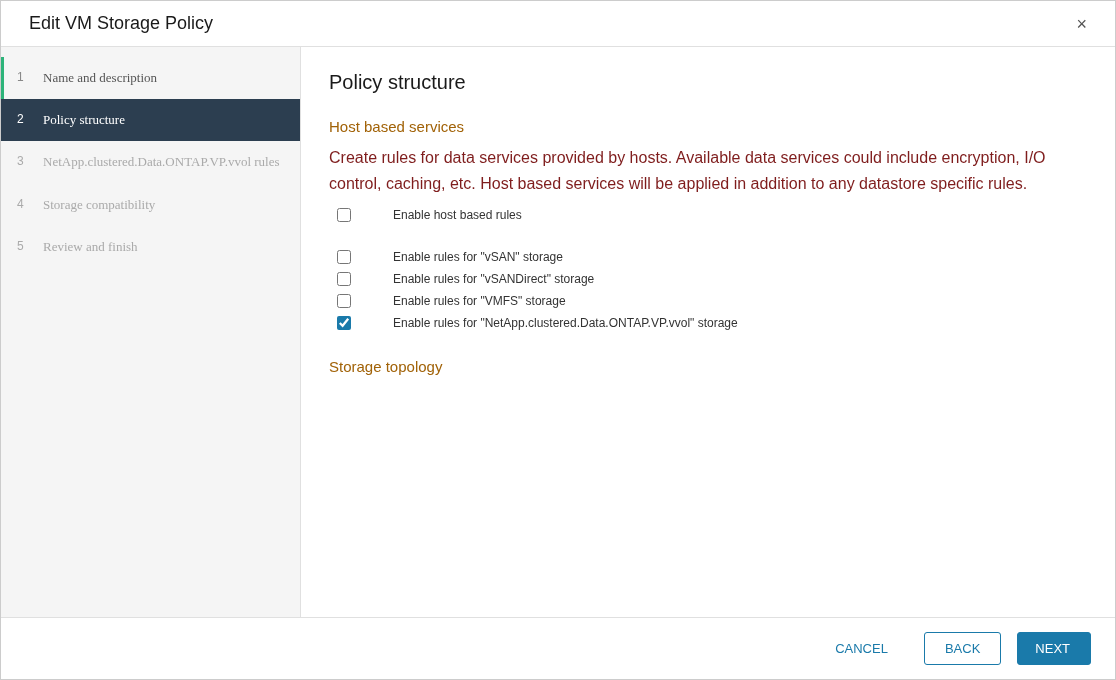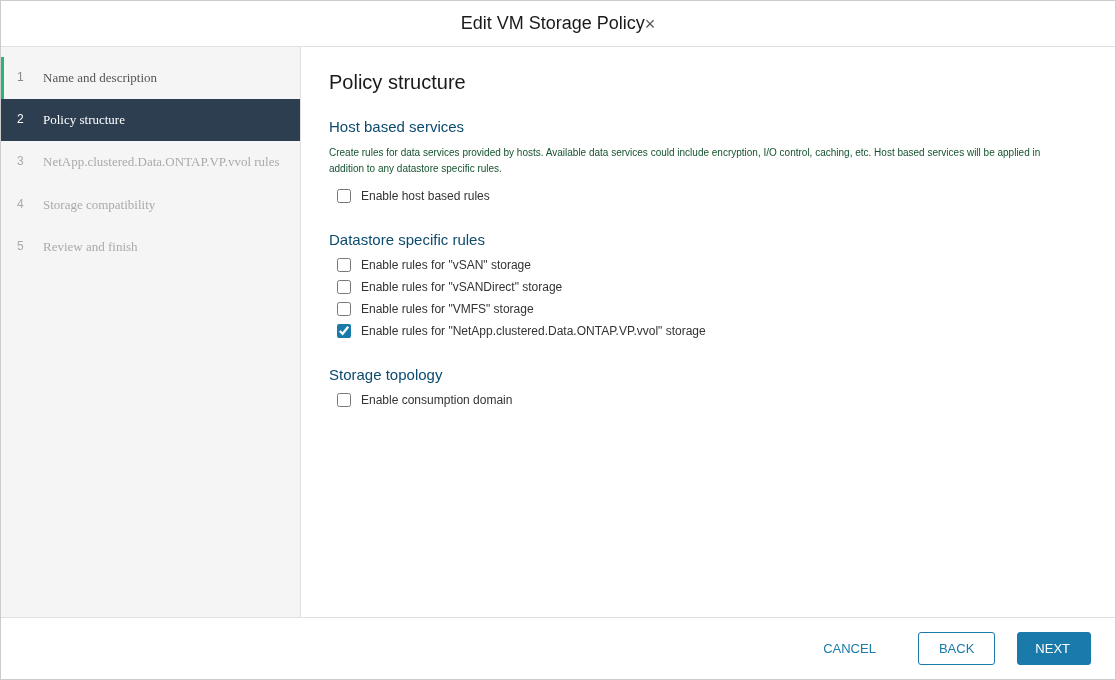--- a/index.html
+++ b/index.html
@@ -11,22 +11,22 @@
       display: flex;
       flex-direction: column;
       border: 1px solid #ccc;
       background: #fff;
       overflow: hidden;
     }
 
     .dialog-header {
       display: flex;
       align-items: center;
-      justify-content: center;
-      padding: 12px 17px;
+      justify-content: space-between;
+      padding: 12px 28px;
       border-bottom: 1px solid #e0e0e0;
     }
 
     .dialog-header h1 {
       font-size: 18px;
       font-weight: 400;
       color: #1a1a1a;
     }
 
     .close-btn {
@@ -122,27 +122,27 @@
       margin-bottom: 24px;
     }
 
     .section {
       margin-bottom: 28px;
     }
 
     .section-title {
       font-size: 15px;
       font-weight: 400;
-      color: #0c4a6e;
+      color: #a16207;
       margin-bottom: 10px;
     }
 
     .section-desc {
-      font-size: 10px;
-      color: #14532d;
+      font-size: 16px;
+      color: #7f1d1d;
       line-height: 1.6;
       margin-bottom: 12px;
       max-width: 740px;
     }
 
     .checkbox-row {
       display: flex;
       align-items: center;
       margin-bottom: 8px;
       padding-left: 8px;
@@ -152,30 +152,31 @@
       margin-right: 10px;
       width: 14px;
       height: 14px;
       cursor: pointer;
       accent-color: #1a7aaa;
     }
 
     .checkbox-label {
       font-size: 12px;
       color: #333;
+      margin-left: 32px;
     }
 
     
     .dialog-footer {
       border-top: 1px solid #e0e0e0;
       padding: 14px 24px;
       display: flex;
       justify-content: flex-end;
       align-items: center;
-      gap: 22px;
+      gap: 16px;
       background: #fff;
     }
 
     .btn {
       padding: 8px 20px;
       font-size: 13px;
       cursor: pointer;
       border-radius: 3px;
       border: 1px solid #ccc;
       background: #fff;
@@ -245,45 +246,40 @@
       <div class="section">
         <div class="section-title">Host based services</div>
         <div class="section-desc">Create rules for data services provided by hosts. Available data services could include encryption, I/O control, caching, etc. Host based services will be applied in addition to any datastore specific rules.</div>
         <div class="checkbox-row">
           <input type="checkbox" id="cb_host" style="">
           <label class="checkbox-label" for="cb_host">Enable host based rules</label>
         </div>
       </div>
 
       <div class="section">
-        <div class="section-title">Datastore specific rules</div>
         <div class="checkbox-row">
           <input type="checkbox" id="cb_vsan" style="">
           <label class="checkbox-label" for="cb_vsan">Enable rules for "vSAN" storage</label>
         </div>
         <div class="checkbox-row">
           <input type="checkbox" id="cb_vsandirect" style="">
           <label class="checkbox-label" for="cb_vsandirect">Enable rules for "vSANDirect" storage</label>
         </div>
         <div class="checkbox-row">
           <input type="checkbox" id="cb_vmfs" style="">
           <label class="checkbox-label" for="cb_vmfs">Enable rules for "VMFS" storage</label>
         </div>
         <div class="checkbox-row">
           <input type="checkbox" id="cb_netapp" checked="" style="">
           <label class="checkbox-label" for="cb_netapp">Enable rules for "NetApp.clustered.Data.ONTAP.VP.vvol" storage</label>
         </div>
       </div>
 
       <div class="section">
         <div class="section-title">Storage topology</div>
-        <div class="checkbox-row">
-          <input type="checkbox" id="cb_consumption" style="">
-          <label class="checkbox-label" for="cb_consumption">Enable consumption domain</label>
-        </div>
       </div>
 
     </div>
   </div>
 
   <div class="dialog-footer">
     <button class="btn btn-cancel">CANCEL</button>
     <button class="btn btn-back">BACK</button>
     <button class="btn btn-next">NEXT</button>
   </div>

